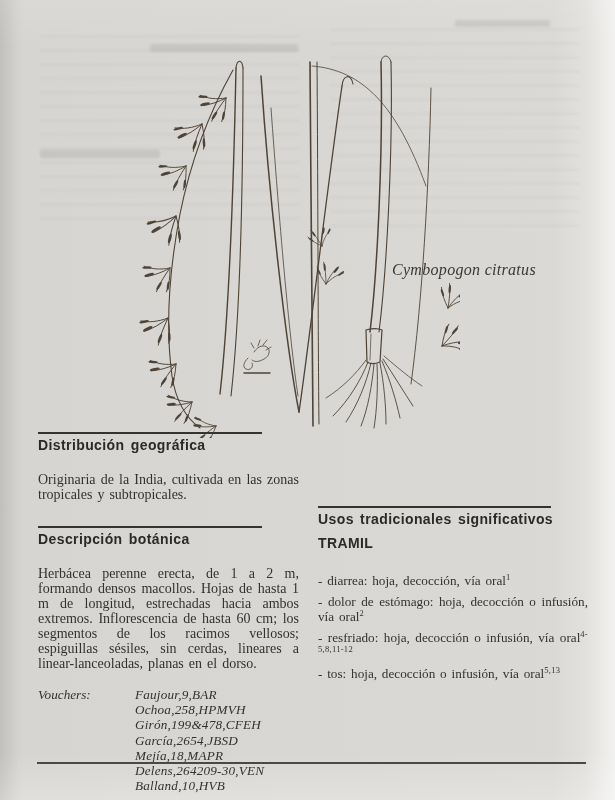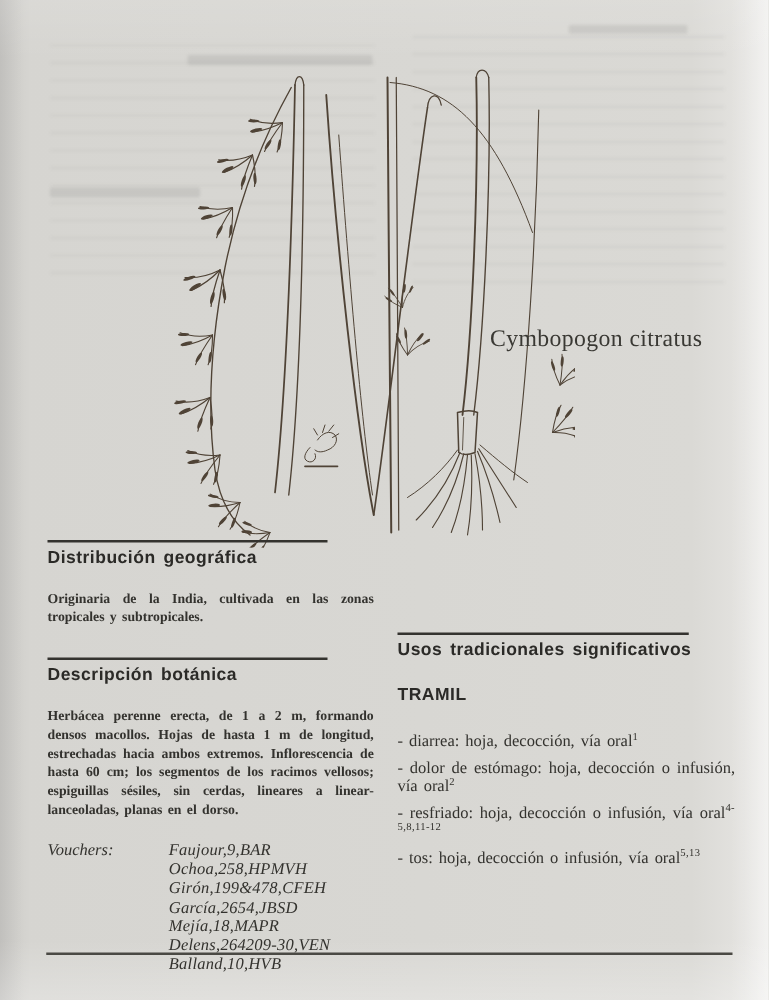--- a/index.html
+++ b/index.html
@@ -21,47 +21,47 @@
       linear-gradient(90deg, rgba(0,0,0,0.05) 0%, rgba(0,0,0,0) 4%, rgba(0,0,0,0) 95%, rgba(255,255,255,0.35) 100%);
   }
   
   .ghost{
     position:absolute;pointer-events:none;filter:blur(1.1px);opacity:.55;
     background:repeating-linear-gradient(180deg, rgba(90,90,85,0.07) 0 3px, rgba(0,0,0,0) 3px 14px);
   }
   .ghost-bar{position:absolute;pointer-events:none;filter:blur(1.3px);background:rgba(95,95,90,0.13);border-radius:2px;}
   .caption{
     position:absolute;left:392px;top:261px;
-    font-size:19px;color:#3a3934;letter-spacing:.3px;
+    font-style:italic;font-size:16px;color:#3a3934;letter-spacing:.3px;
   }
   .col{position:absolute;}
   .col-left{left:38px;top:425px;width:261px;}
   .col-right{left:318px;top:506px;width:270px;}
 
   .rule{height:2px;background:#34332f;}
   .rule-dist{width:224px;margin-top:7px;}
   .rule-desc{width:224px;margin-top:24px;}
   .rule-usos{width:233px;}
 
   h2{
     margin:3px 0 0 0;
     font-family:"Liberation Sans", sans-serif;
     font-size:14px;font-weight:bold;color:#2b2a27;letter-spacing:.4px;
     word-spacing:2px;
   }
   .body-text{
     margin:19px 0 0 0;
-    font-size:11px;line-height:15px;color:#33322e;
-    text-align:justify;word-spacing:1.5px;font-weight:bold;
+    font-size:14px;line-height:15px;color:#33322e;
+    text-align:justify;word-spacing:1.5px;
   }
   .vouchers{display:flex;margin-top:16px;font-style:italic;font-size:13.2px;color:#33322e;}
   .vouchers .vlabel{width:97px;flex:none;}
   .vouchers .ventry{line-height:15.2px;letter-spacing:.2px;}
 
-  .tramil{margin-top:20px;}
+  .tramil{margin-top:8px;}
   .usos-list{margin-top:22px;}
   .uso{margin-bottom:6px;font-size:13.2px;line-height:15px;color:#33322e;text-align:justify;word-spacing:1.5px;}
   .uso sup{font-size:8.5px;line-height:0;letter-spacing:.3px;}
 
   .footer-rule{position:absolute;left:37px;top:762px;width:549px;height:2px;background:#4a4944;}
   .footer-line{
     position:absolute;top:768px;right:29px;
     font-family:"Liberation Sans", sans-serif;font-size:13.5px;font-weight:bold;
     color:#3c3b37;display:flex;gap:24px;align-items:baseline;word-spacing:2px;
   }

